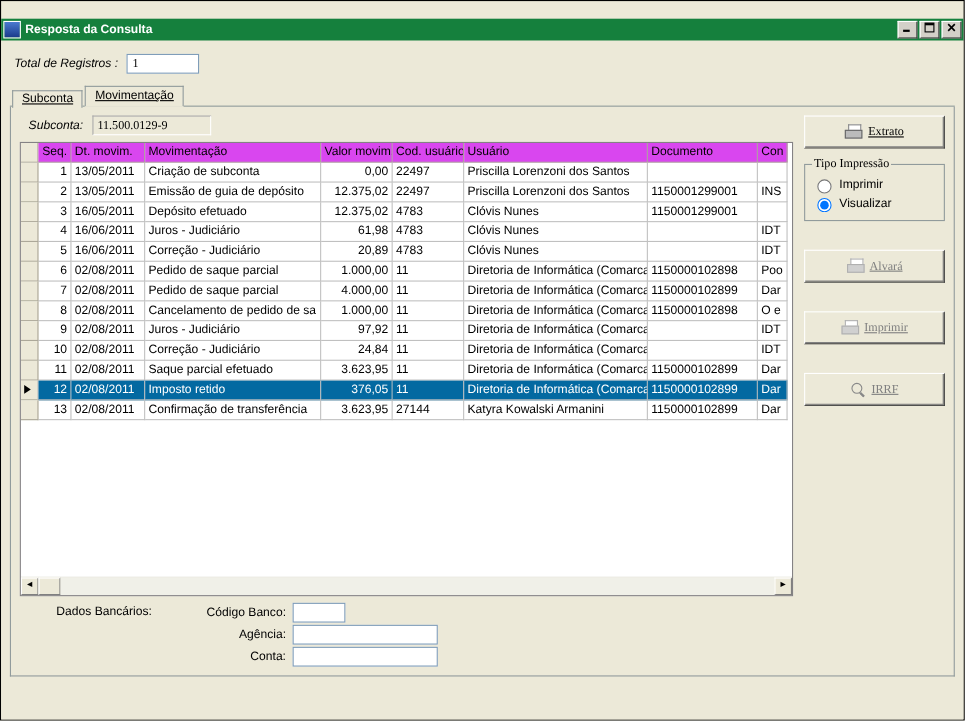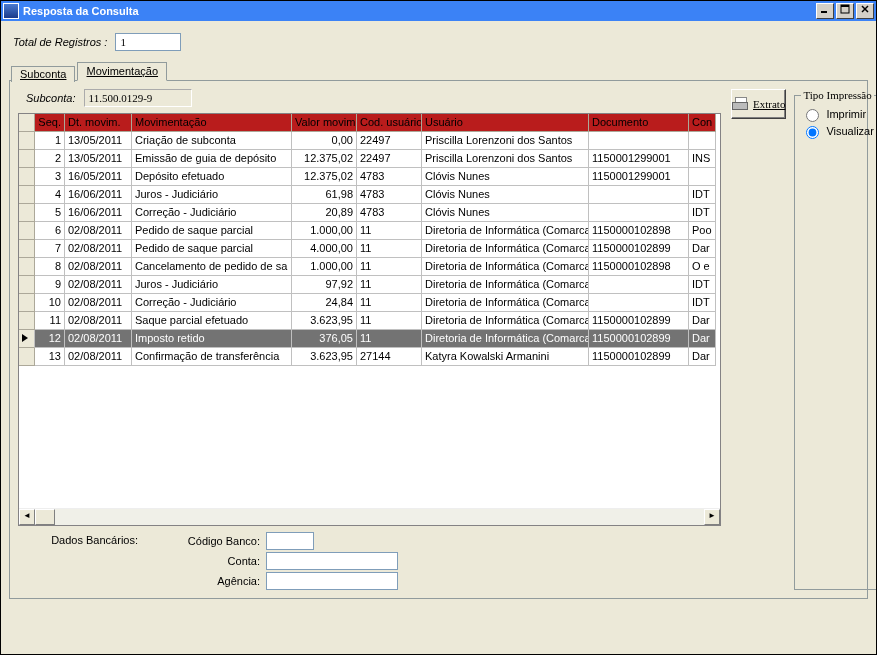--- a/index.html
+++ b/index.html
@@ -9,28 +9,29 @@
     background:#ece9d8;
     color:#000;
     width:877px;
     height:655px;
     overflow:hidden;
     border:1px solid #000;
     box-sizing:border-box;
   }
   
   .titlebar{
-    background:#3b82f6;
+    background:#15803d;
     color:#fff;
     height:20px;
     display:flex;
     align-items:center;
     padding:0 2px;
     font-weight:bold;
     font-size:11px;
+    margin-top:16px;
   }
   .titlebar .ico{
     width:16px;height:16px;margin-right:4px;
     display:inline-block;
     background:linear-gradient(#4a7ad0,#1a3a8a);
     border:1px solid #fff;
     box-sizing:border-box;
   }
   .titlebar .spacer{flex:1;}
   .winbtn{
@@ -117,21 +118,21 @@
   .leftcol{
     flex:1;
     display:flex;
     flex-direction:column;
     min-width:0;
   }
   .rightcol{
     width:128px;
     padding-left:10px;
     display:flex;
-    flex-direction:row;
+    flex-direction:column;
     gap:8px;
   }
   .subline{
     display:flex;
     align-items:center;
     margin-bottom:6px;
     padding-left:8px;
   }
   
   .grid{
@@ -152,32 +153,32 @@
     border-right:1px solid #c0c0c0;
     border-bottom:1px solid #c0c0c0;
     padding:1px 3px;
     overflow:hidden;
     white-space:nowrap;
     box-sizing:border-box;
     height:18px;
     line-height:15px;
   }
   .ghead .c{
-    background:#b91c1c;
+    background:#d946ef;
     border-right:1px solid #aca899;
     border-bottom:1px solid #aca899;
   }
   .gbody{
     overflow:hidden;
     flex:1;
     background:#fff;
     position:relative;
   }
   .grow.sel .c{
-    background:#737373;
+    background:#0369a1;
     color:#fff;
     border-right-color:#c0c0c0;
   }
   .grow.sel .c.rowhdr{
     background:#ece9d8;
     color:#000;
   }
   .c.rowhdr{
     background:#ece9d8;
     border-right:1px solid #aca899;
@@ -502,25 +503,25 @@
 
       <div class="dados">
         <div class="title">Dados Bancários:</div>
         <div class="fields">
           <div class="frow">
             <label>Código Banco:</label>
             <input class="txt" style="width: 48px;" value="">
             <span style="width:84px;display:inline-block;"></span>
           </div>
           <div class="frow">
-            <label>Conta:</label>
+            <label>Agência:</label>
             <input class="txt" style="width: 132px;" value="">
           </div>
           <div class="frow">
-            <label>Agência:</label>
+            <label>Conta:</label>
             <input class="txt" style="width: 132px;" value="">
           </div>
         </div>
       </div>
     </div>
 
     <div class="rightcol">
       <div class="btn">
         <span class="prn"></span>
         <span><span class="ul">Extrato</span></span>

